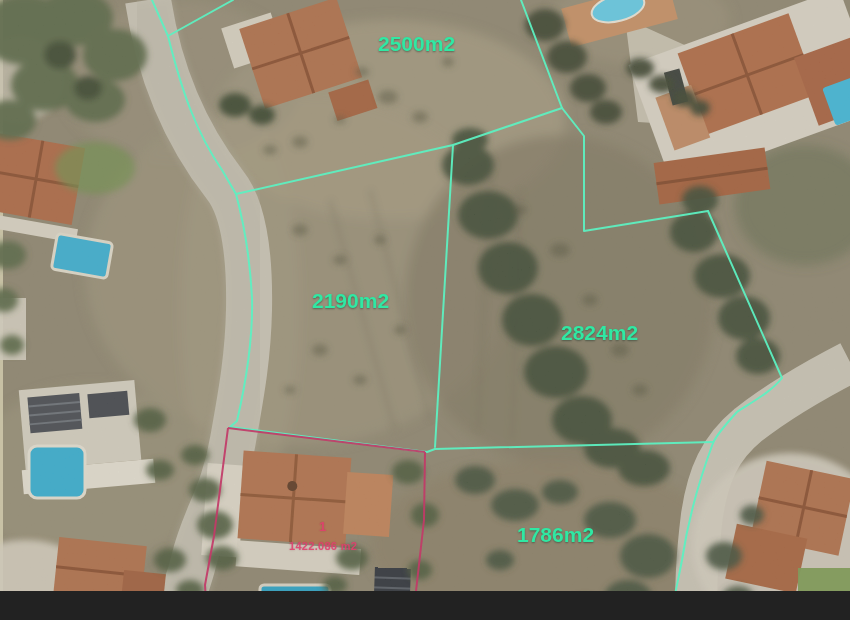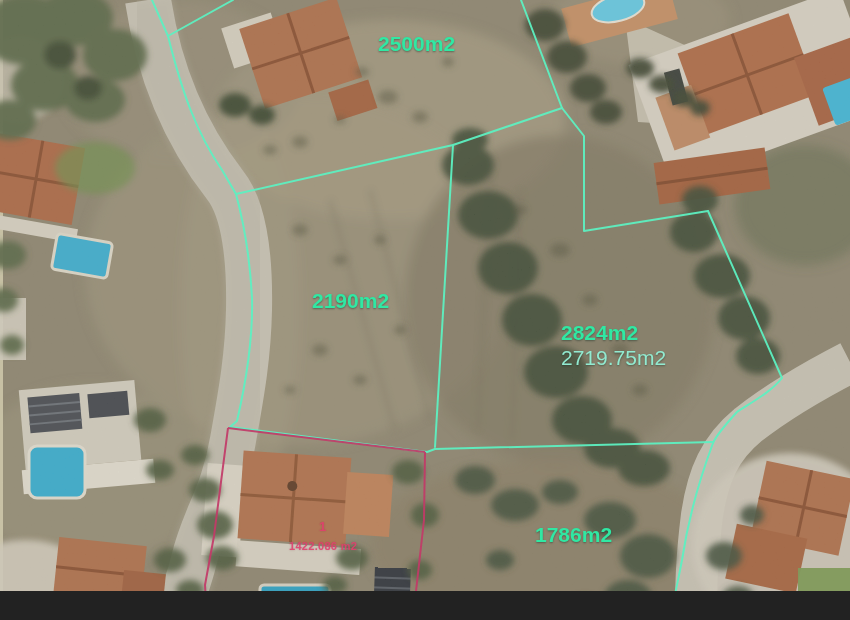--- a/index.html
+++ b/index.html
@@ -9,21 +9,21 @@
     background:#8e8670;
   }
   #viewport svg{position:absolute;left:0;top:0;display:block;}
   .parcel-label{position:absolute;pointer-events:none;line-height:25px;font-size:21px;white-space:nowrap;
     text-shadow:0 1px 2px rgba(15,40,30,.45);}
   .parcel-label .area{display:block;font-weight:700;color:var(--label-primary);}
   .parcel-label .measured{display:block;font-weight:400;color:var(--label-secondary);}
   .lbl-2500{left:378px;top:31px;}
   .lbl-2190{left:312px;top:288px;}
   .lbl-2824{left:561px;top:296px;margin-top:24px;}
-  .lbl-1786{left:535px;top:522px;}
+  .lbl-1786{left:517px;top:522px;}
   .hl-label{position:absolute;pointer-events:none;color:var(--highlight-text);font-weight:700;
     text-shadow:0 0 2px rgba(120,20,50,.35);opacity:.9;}
   .hl-num{left:319px;top:519px;font-size:13px;}
   .hl-area{left:289px;top:540px;font-size:11px;letter-spacing:.3px;}
 </style>
 </head>
 <body>
 
 <div id="viewport">
   <svg width="850" height="620" viewBox="0 0 850 620">
@@ -285,20 +285,19 @@
   </svg>
 
   <div class="parcel-label lbl-2500">
     <span class="area">2500m2</span>
   </div>
   <div class="parcel-label lbl-2190">
     <span class="area">2190m2</span>
   </div>
   <div class="parcel-label lbl-2824">
     <span class="area">2824m2</span>
-    <span class="measured">2719.75m2</span>
   </div>
   <div class="parcel-label lbl-1786">
     <span class="area">1786m2</span>
   </div>
   <div class="hl-label hl-num">1</div>
   <div class="hl-label hl-area">1422.086 m2</div>
 </div>
 
 </body></html>

